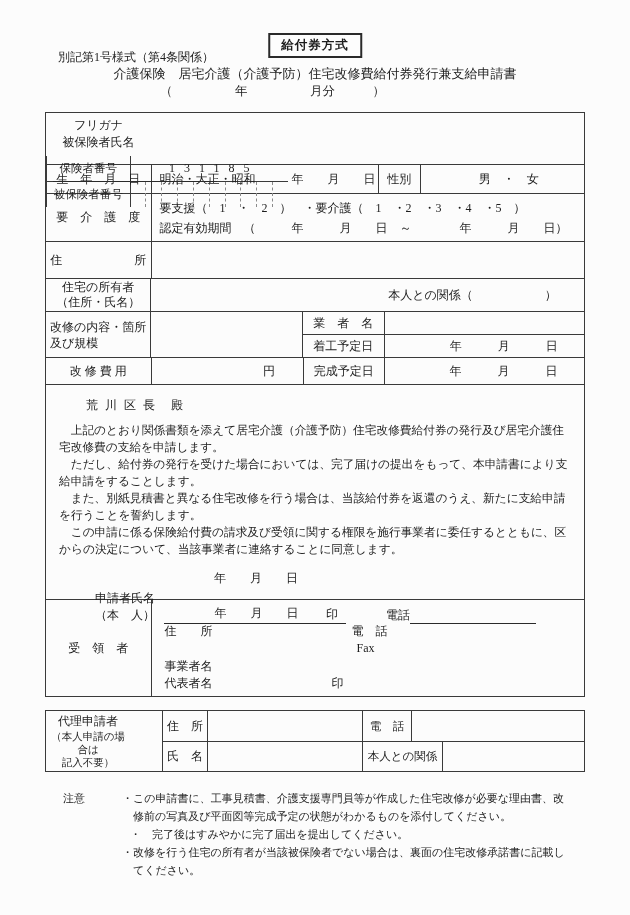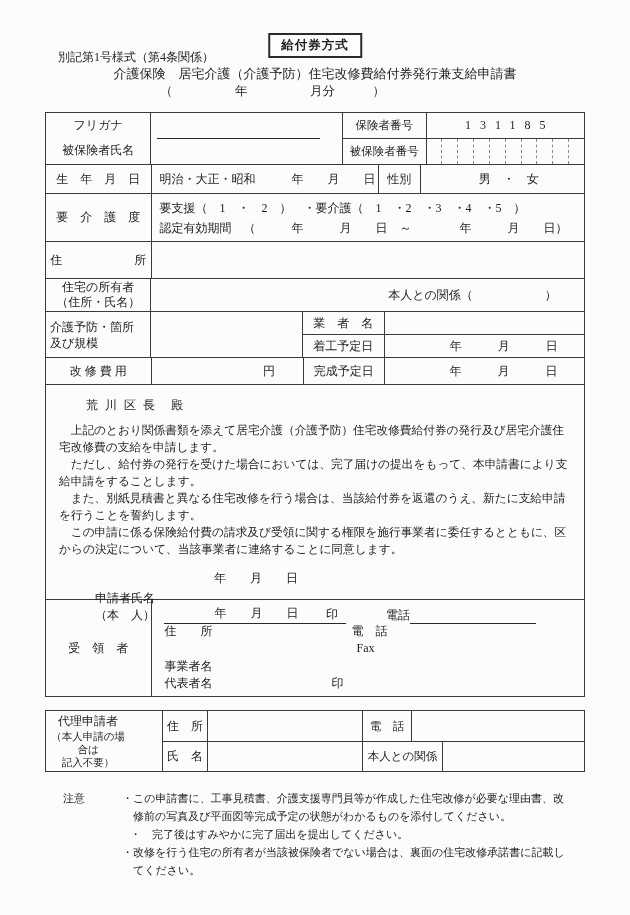--- a/index.html
+++ b/index.html
@@ -25,21 +25,21 @@
   
   .tbl { position: absolute; left: 45px; width: 540px; border: 1px solid #3a3a3a; background:#fcfcfc; }
   .row { display: flex; border-top: 1px solid #3a3a3a; }
   .row.first { border-top: none; }
   .c { border-left: 1px solid #3a3a3a; }
   .c.first { border-left: none; }
   .lbl { display: flex; align-items: center; justify-content: center; text-align: center; }
 
   
   .main-tbl { top: 112px; }
-  .r1 { height: 51px; }
+  .r1 { height: 51px; flex-direction: column; }
   .r1-left { width: 105px; display:flex; flex-direction:column; justify-content:space-between; padding:4px 0 5px 0; text-align:center; }
   .r1-name { width: 193px; position: relative; }
   .furigana-line { position:absolute; top:25px; left:6px; right:22px; border-bottom:1px solid #2a2a2a; }
   .r1-right { width: 242px; display:flex; flex-direction:column; }
   .subrow { display:flex; height:25px; }
   .subrow + .subrow { border-top:1px solid #3a3a3a; height:26px; }
   .subc { border-left:1px solid #3a3a3a; }
   .subc.first { border-left:none; }
   .num-lbl { width: 83px; display:flex; align-items:center; justify-content:center; font-size:11.5px; }
   .num-val { width: 159px; display:flex; align-items:center; justify-content:center; letter-spacing:9px; padding-left:9px; }
@@ -193,21 +193,21 @@
         <span>住宅の所有者</span>
         <span>（住所・氏名）</span>
       </div>
       <div class="c c2">
         <span>本人との関係（　　　　　　）</span>
       </div>
     </div>
 
     <div class="row r6">
       <div class="c first c1">
-        <span>介護予防・箇所</span>
+        <span>改修の内容・箇所</span>
         <span>及び規模</span>
       </div>
       <div class="c c2"></div>
       <div class="c c3">
         <div class="subrow6">
           <div class="sub-lbl">業　者　名</div>
           <div class="sub-val"></div>
         </div>
         <div class="subrow6">
           <div class="sub-lbl">着工予定日</div>

